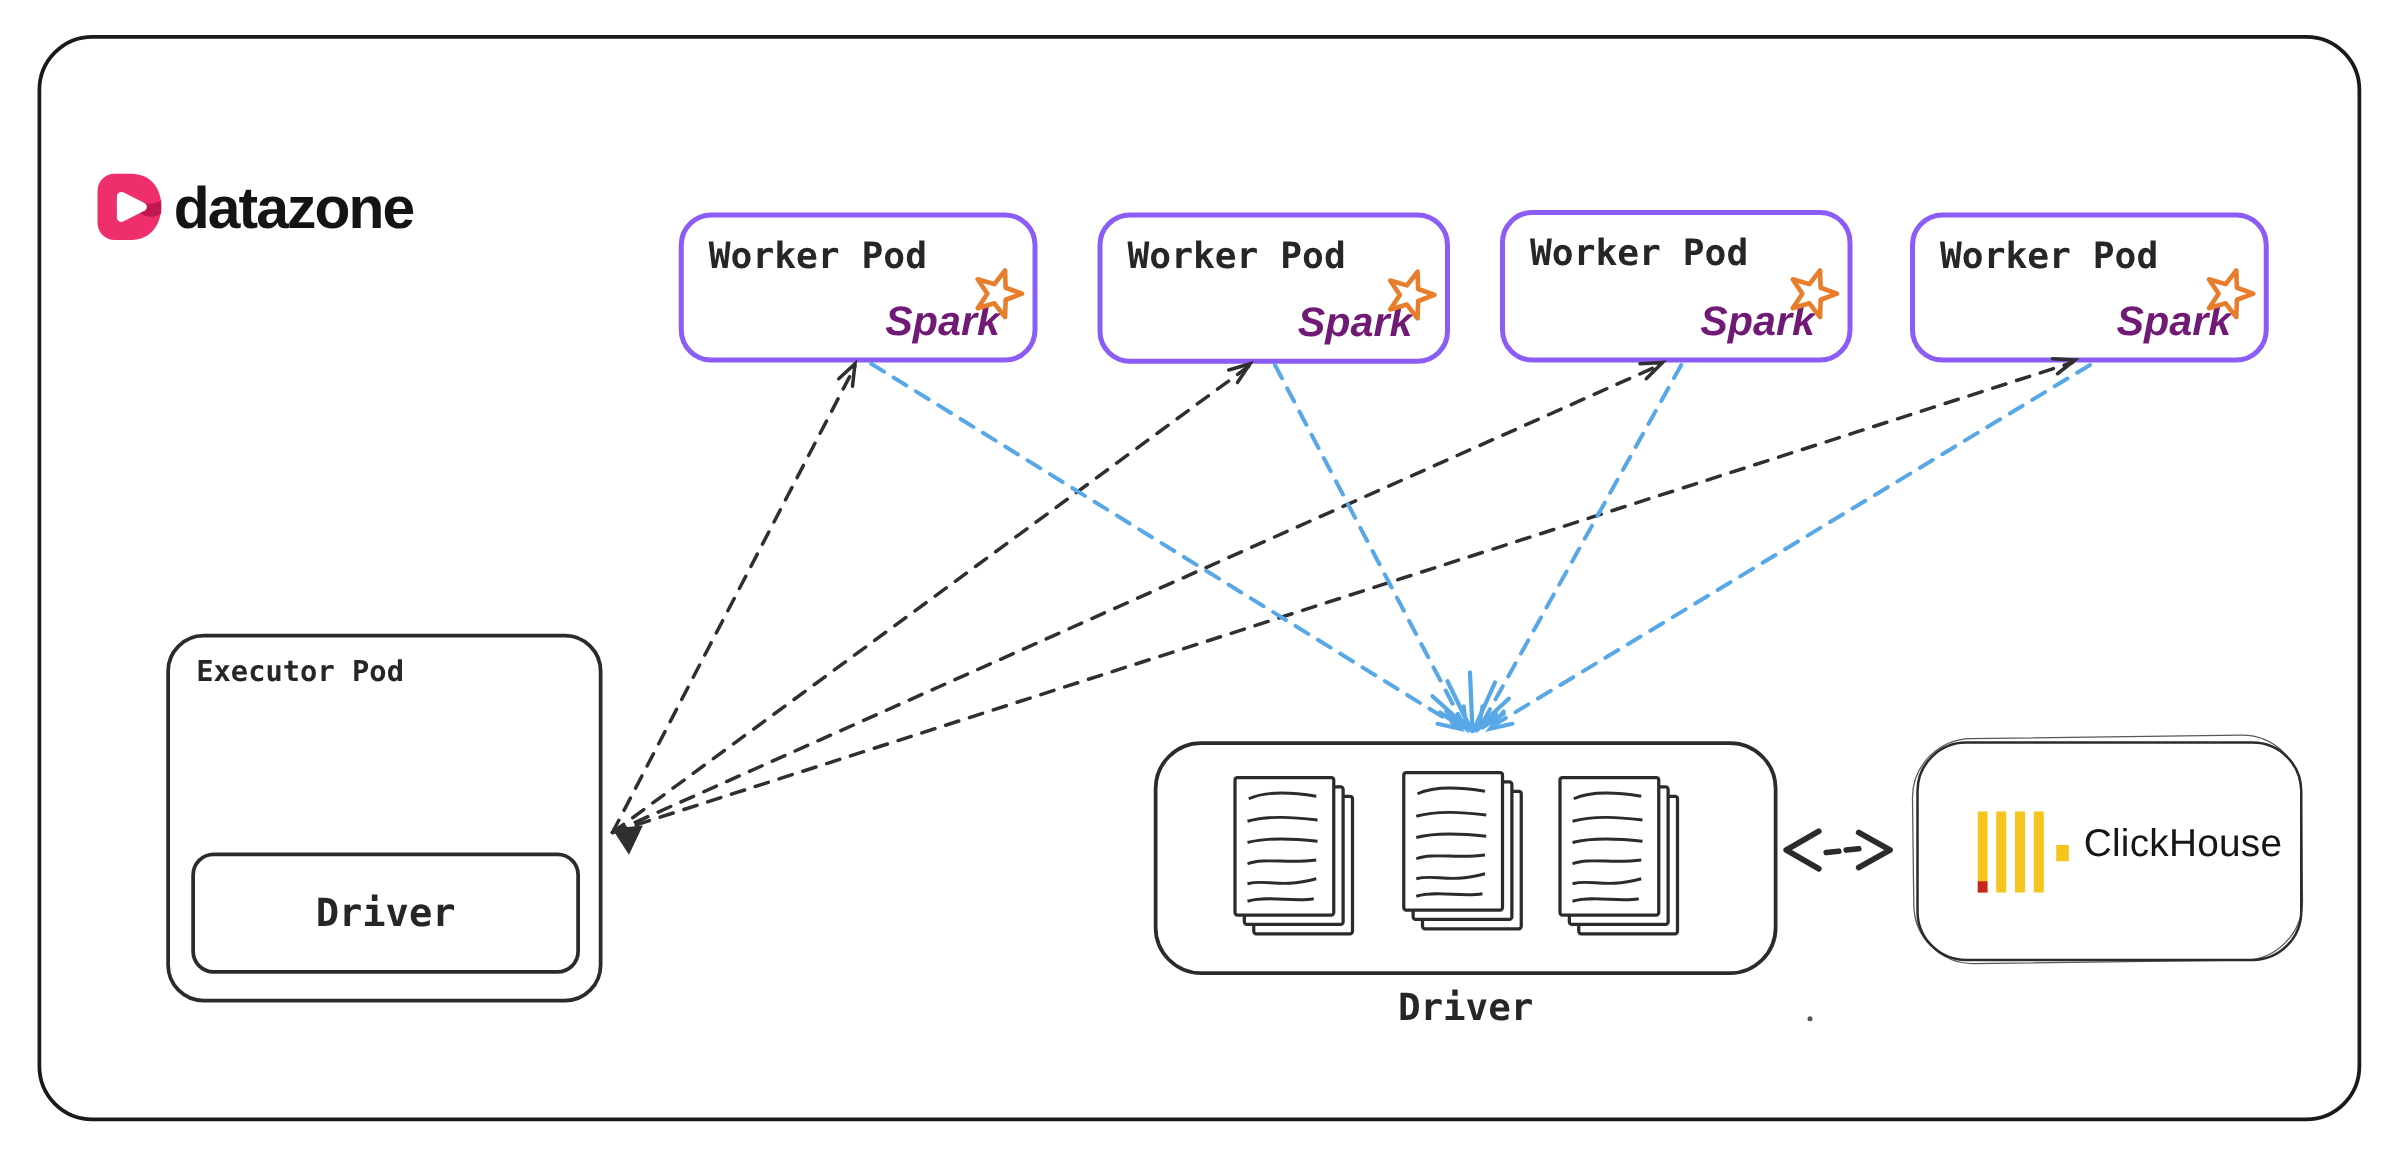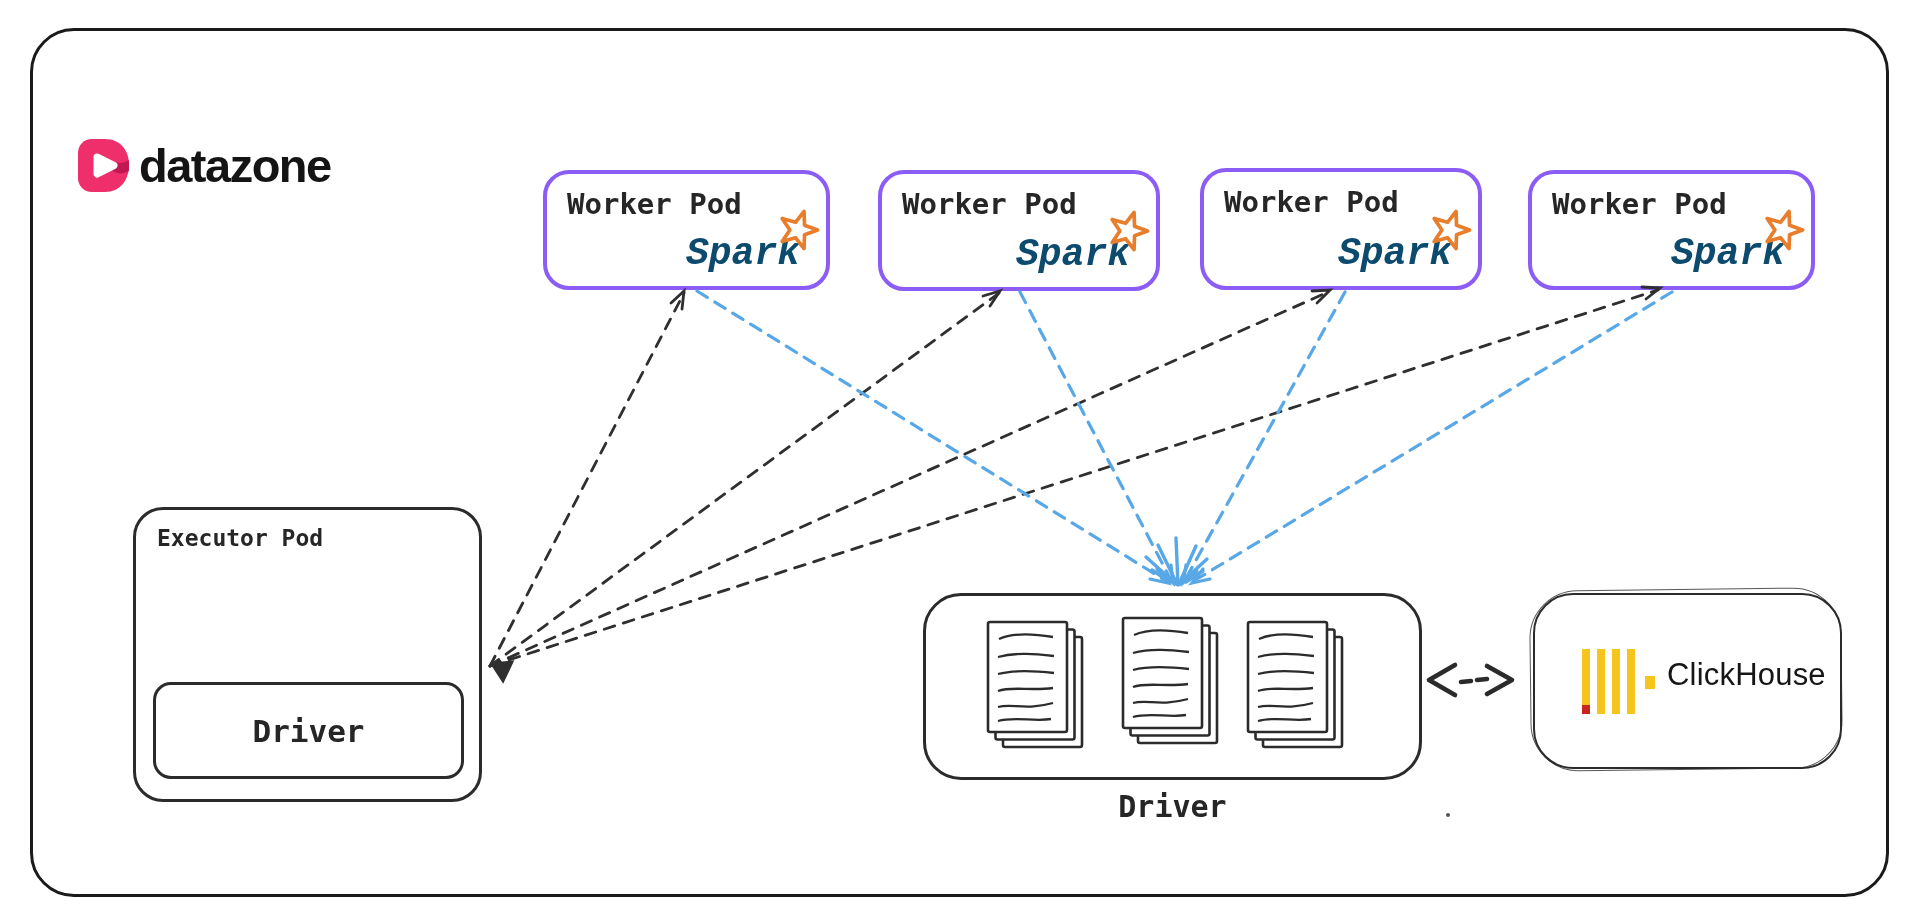--- a/index.html
+++ b/index.html
@@ -12,22 +12,22 @@
   
   .brand{position:absolute;left:77px;top:134px;height:62px;display:flex;align-items:center;text-align:right;}
   .brand svg{display:block;}
   .brand-text{font-family:"Liberation Sans",sans-serif;font-weight:800;font-size:47px;
               letter-spacing:-1.5px;color:#141414;margin-left:9px;}
 
   
   .pod{position:absolute;border:4px solid #8b5cf6;border-radius:26px;background:#fff;}
   .pod-label{position:absolute;left:20px;top:13px;font-size:29px;font-weight:700;color:#262626;white-space:pre;}
 
-  .spark{position:absolute;right:26px;bottom:13px;font-family:Liberation Mono, monospace;
-         font-style:italic;font-weight:700;font-size:38px;color:#0c4a6e;line-height:1;}
+  .spark{position:absolute;right:26px;bottom:13px;font-family:Liberation Sans, sans-serif;
+         font-style:italic;font-weight:700;font-size:33px;color:#701a75;line-height:1;}
   .spark-star{position:absolute;right:-21px;top:-28px;}
 
   .executor{position:absolute;left:133px;top:507px;width:343px;height:289px;
             border:3px solid #2b2b2b;border-radius:30px;background:#fff;}
   .exec-label{position:absolute;left:21px;top:15px;font-size:23px;font-weight:700;color:#262626;white-space:pre;}
   .inner-box{position:absolute;left:17px;width:305px;border:3px solid #2b2b2b;border-radius:18px;
              background:#fff;display:flex;align-items:center;justify-content:center;}
   .inner-box span{font-size:31px;font-weight:700;color:#262626;}
 
   .dataset-box{position:absolute;left:923px;top:593px;width:493px;height:181px;

